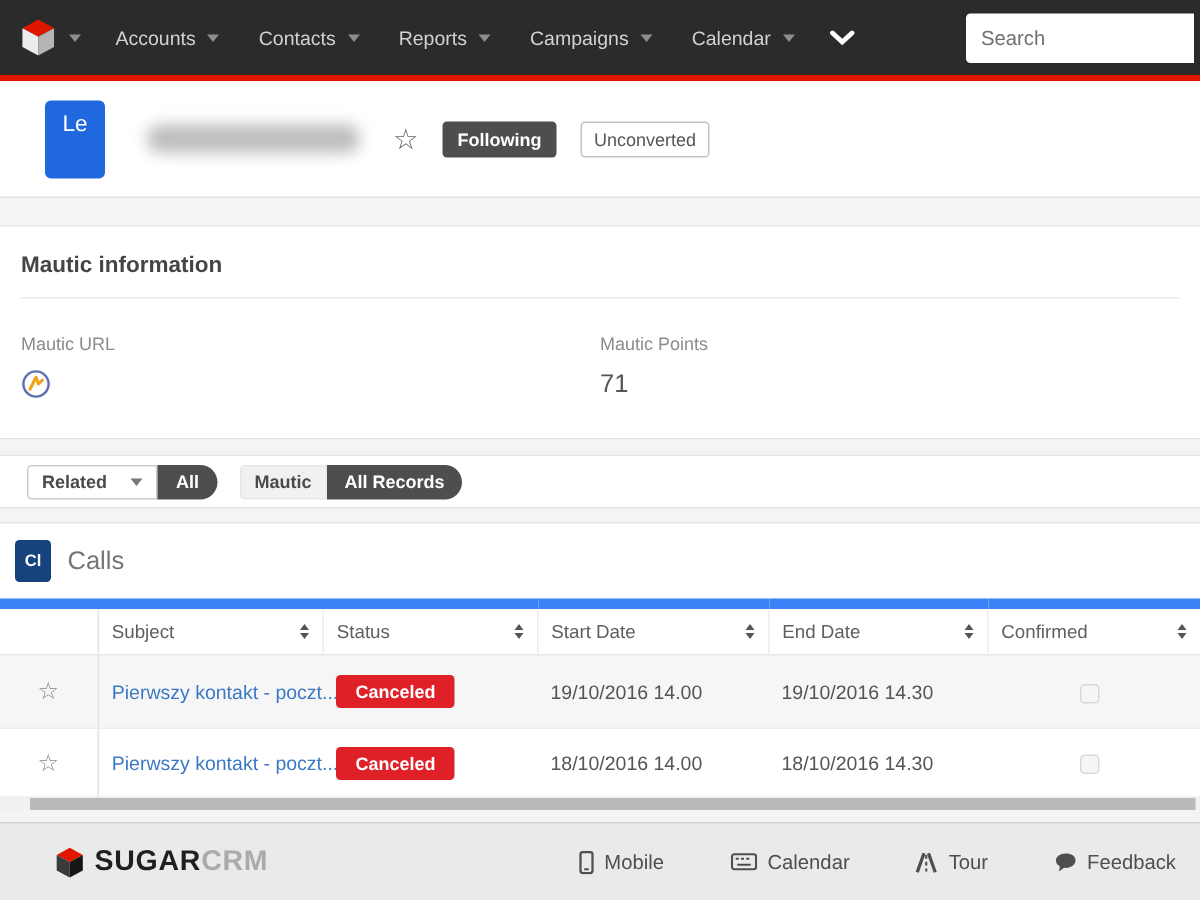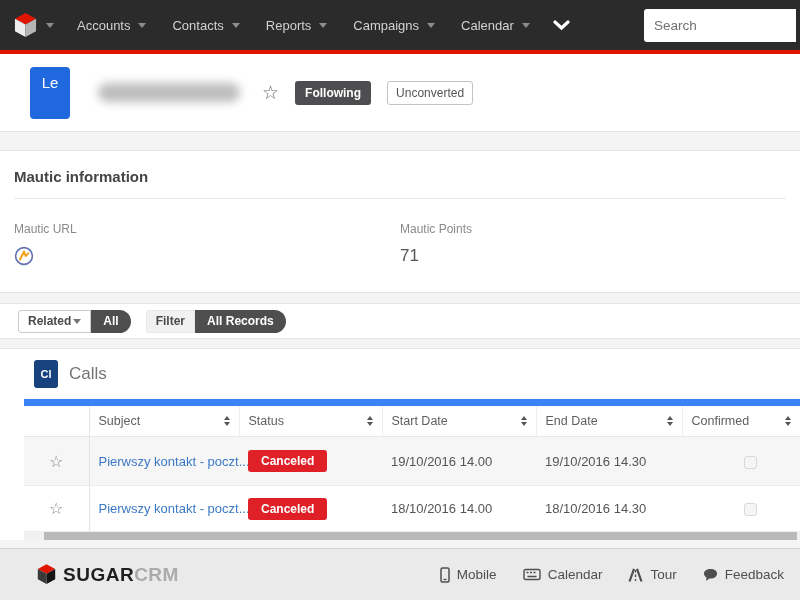--- a/index.html
+++ b/index.html
@@ -22,31 +22,31 @@
 
   
   .record-header { height: 78px; background: #fff; border-bottom: 1px solid #e2e2e2; display: flex; align-items: center; padding-left: 14px; }
   .avatar { width: 40px; height: 52px; border-radius: 4px; background: #2068dd; color: #fff; font-size: 15px; display: flex; align-items: flex-start; justify-content: center; padding-top: 7px; margin-left: 16px; }
   .name-redacted { width: 142px; height: 19px; border-radius: 9px; background: #bdbdbd; filter: blur(5px); margin-left: 28px; }
   .star { color: #666; font-size: 19px; margin-left: 22px; cursor: pointer; }
   .btn-following { margin-left: 16px; background: #4e4e50; color: #fff; font-size: 12px; font-weight: bold; padding: 5px 10px; border-radius: 3px; border: none; cursor: pointer; font-family: "Liberation Sans", sans-serif; }
   .badge-unconverted { margin-left: 16px; background: #fff; border: 1px solid #c3c3c3; color: #555; font-size: 12px; padding: 4px 8px; border-radius: 3px; }
 
   
-  .panel { background: #fff; border-top: 1px solid #e5e5e5; border-bottom: 1px solid #e5e5e5; padding-left: 24px; }
+  .panel { background: #fff; border-top: 1px solid #e5e5e5; border-bottom: 1px solid #e5e5e5; }
   .mautic-panel { margin-top: 18px; height: 143px; padding: 12px 14px 0; }
   .section-title { font-size: 15px; font-weight: bold; color: #454545; padding: 5px 0 13px; border-bottom: 1px solid #eaeaea; }
   .fields { display: flex; padding-top: 23px; }
   .field { width: 460px; }
   .field-label { font-size: 12px; color: #8b8b8b; margin-bottom: 10px; }
   .field-value { font-size: 17px; color: #555; }
 
   
   .toolbar { margin-top: 10px; height: 36px; display: flex; align-items: center; padding-left: 18px; }
-  .btn-related, .btn-filter { font-size: 12px; font-weight: bold; color: #4a4a4a; display: inline-flex; align-items: center; gap: 2px; cursor: pointer; height: 23px; padding: 0 9px; border-radius: 3px 0 0 3px; }
+  .btn-related, .btn-filter { font-size: 12px; font-weight: bold; color: #4a4a4a; display: inline-flex; align-items: center; gap: 16px; cursor: pointer; height: 23px; padding: 0 9px; border-radius: 3px 0 0 3px; }
   .btn-related { background: #fff; border: 1px solid #cbcbcb; }
   .btn-related .caret { border-top-color: #777; }
   .btn-filter { background: #f1f1f1; border: 1px solid #e7e7e7; margin-left: 15px; }
   .pill-dark { background: #4e4e4e; color: #fff; font-size: 12px; font-weight: bold; height: 23px; display: inline-flex; align-items: center; padding: 0 12px; border-radius: 0 12px 12px 0; cursor: pointer; }
   .toolbar-search { border: none; outline: none; background: transparent; margin-left: 17px; font-size: 13.5px; color: #777; width: 300px; font-family: "Liberation Sans", sans-serif; }
   .toolbar-search::placeholder { color: #9c9c9c; }
 
   
   .calls-panel { margin-top: 9px; border-bottom: none; }
   .calls-header { height: 50px; display: flex; align-items: center; gap: 11px; padding-left: 10px; }
@@ -68,25 +68,25 @@
   .list tr.row-even td { height: 46px; }
   .cell-link { color: #3c79c4; text-decoration: none; cursor: pointer; white-space: nowrap; }
   .status-pill { display: inline-block; background: #df2027; color: #fff; font-size: 12px; font-weight: bold; padding: 4px 13px; border-radius: 3px; }
   .cb { display: inline-block; width: 13px; height: 13px; background: #f5f5f5; border: 1px solid #d9d9d9; border-radius: 3px; margin-left: 53px; vertical-align: middle; cursor: pointer; }
 
   .hscroll { height: 8px; background: #f1f1f1; position: relative; }
   .hscroll-thumb { position: absolute; left: 20px; right: 3px; top: 0; height: 8px; background: #b9b9b9; cursor: pointer; }
 
   
   .footer { position: absolute; bottom: 0; left: 0; width: 800px; height: 52px; background: #eaeaea; border-top: 1px solid #d2d2d2; display: flex; align-items: center; padding: 0 16px 0 14px; }
-  .brand { display: flex; align-items: flex-start; gap: 7px; padding-left: 23px; }
+  .brand { display: flex; align-items: flex-end; gap: 7px; padding-left: 23px; }
   .brand-text { font-size: 19px; font-weight: bold; letter-spacing: .5px; }
   .brand-text .p1 { color: #1f1f1f; }
   .brand-text .p2 { color: #ababab; }
-  .footer-links { margin-left: auto; display: flex; align-items: center; gap: 26px; padding-left: 33px; }
+  .footer-links { margin-left: auto; display: flex; align-items: center; gap: 44px; padding-left: 33px; }
   .footer-link { display: flex; align-items: center; gap: 7px; font-size: 13.5px; color: #4f4f4f; cursor: pointer; }
 </style>
 </head>
 <body>
 
 <div class="nav">
   <div class="nav-logo">
     <svg width="23" height="25" viewBox="0 0 24 26">
       <polygon points="12,0 23,6 12,12 1,6" fill="#e11600"></polygon>
       <polygon points="1,6 12,12 12,25 1,19" fill="#ededed"></polygon>
@@ -152,21 +152,21 @@
     </div>
   </div>
 </div>
 
 <div class="panel toolbar">
   <div class="btn-related">
       <span>Related</span>
       <span class="caret"></span>
     </div>
   <div class="pill-dark">All</div>
-  <div class="btn-filter">Filter</div>
+  <div class="btn-filter">Mautic</div>
   <div class="pill-dark">All Records</div>
 </div>
 
 <div class="panel calls-panel">
   <div class="calls-header">
     <div class="module-badge">Cl</div>
     <div class="calls-title">Calls</div>
   </div>
   <table class="list">
     <colgroup>

